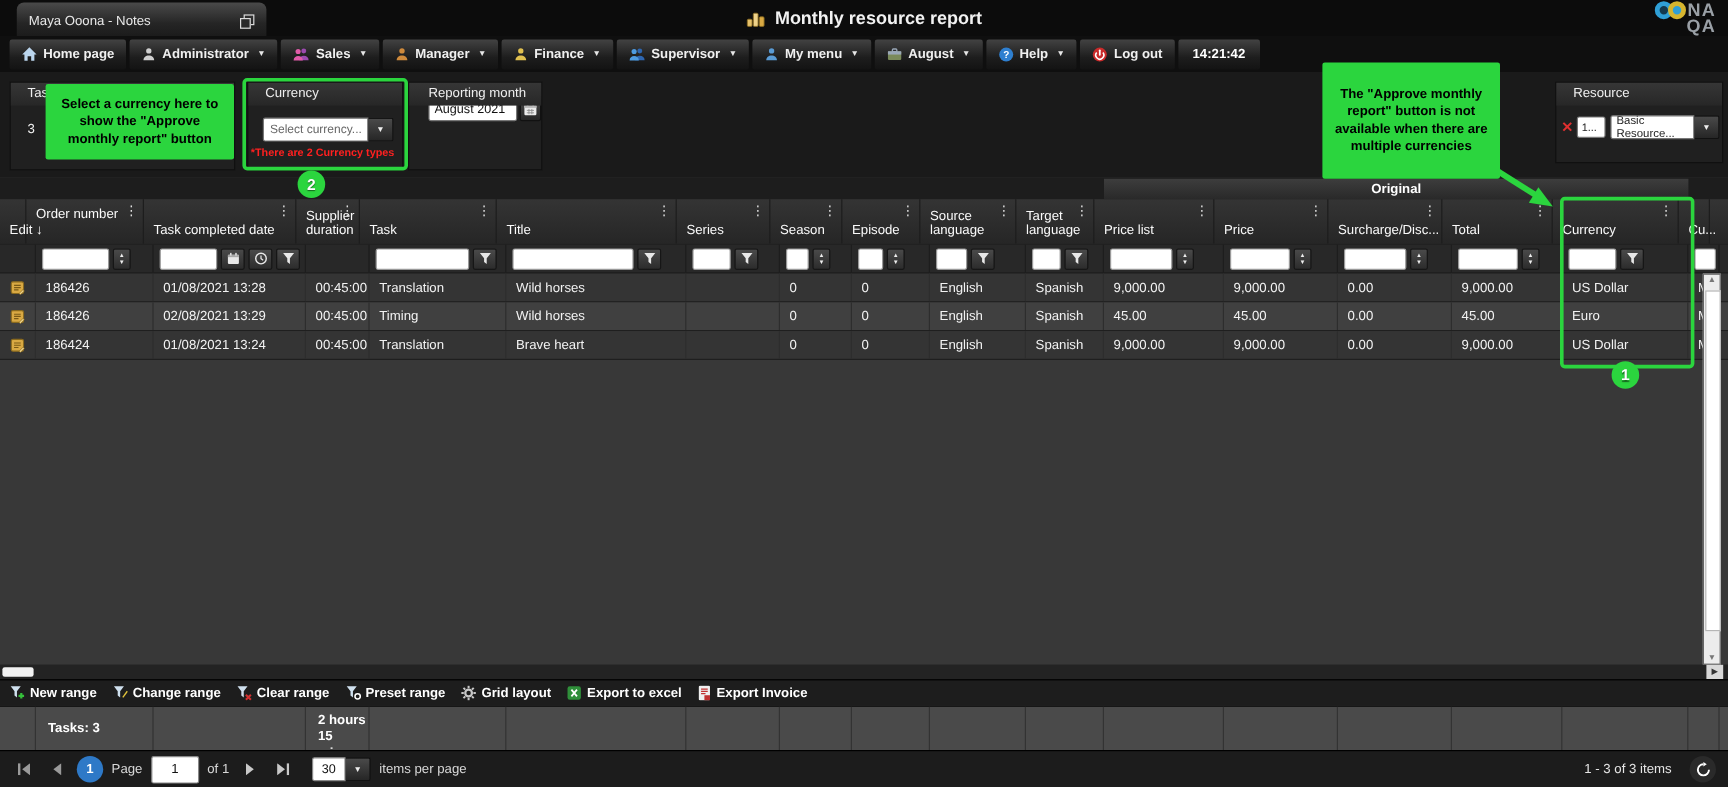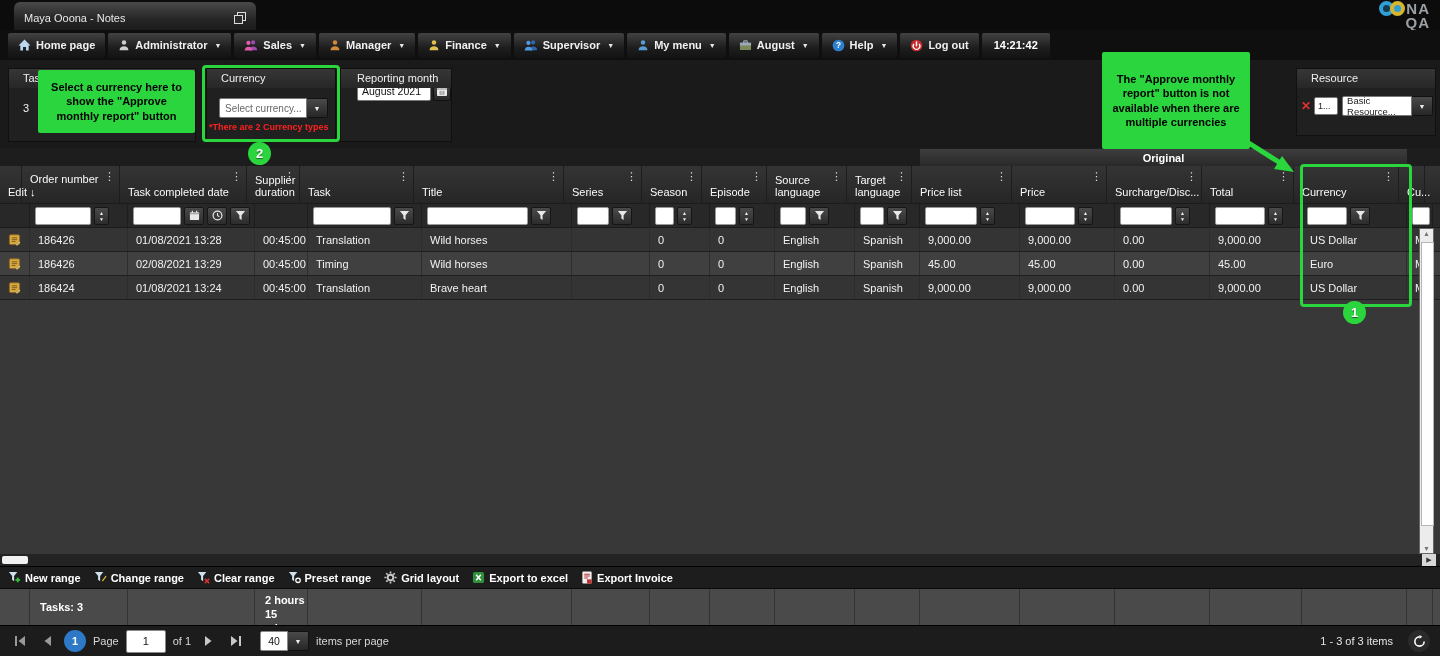--- a/index.html
+++ b/index.html
@@ -1,21 +1,21 @@
 <!DOCTYPE html>
 <html><head>
 <meta charset="utf-8">
 <style>
   html,body{margin:0;padding:0;}
   body{width:1440px;height:656px;position:relative;background:#161616;overflow:hidden;
        font-family:"Liberation Sans",sans-serif;color:#fff;-webkit-font-smoothing:antialiased;}
 
   
   .titlebar{position:absolute;top:0;left:0;width:1440px;height:30px;background:#0c0c0c;}
-  .doc-tab{position:absolute;left:14px;top:2px;width:242px;height:28px;border-radius:6px 6px 0 0;
+  .doc-tab{position:absolute;left:14px;top:2px;width:208px;height:28px;border-radius:6px 6px 0 0;
            background:linear-gradient(#4a4a4a,#252525 55%,#181818);display:flex;align-items:center;
            padding:16px 10px;box-sizing:border-box;font-size:11px;color:#e9e9e9;}
   .doc-tab .ttl{flex:1;}
   .restore{width:12px;height:12px;position:relative;}
   .restore i{position:absolute;border:1.5px solid #dcdcdc;width:7px;height:7px;display:block;}
   .restore i:first-child{right:0;top:0;}
   .restore i:last-child{left:0;bottom:0;background:#2a2a2a;}
   .app-title{position:absolute;left:50%;top:0;transform:translateX(-50%);height:30px;display:flex;
              align-items:center;gap:8px;font-size:15px;font-weight:bold;color:#f2f2f2;}
   .logo{position:absolute;right:10px;top:1px;text-align:right;line-height:14px;}
@@ -146,20 +146,28 @@
 <body>
 
 <div class="titlebar">
   <div class="doc-tab">
     <span class="ttl">Maya Ooona - Notes</span>
     <span class="restore">
         <i></i>
         <i></i>
       </span>
   </div>
+  <div class="app-title">
+    <svg width="16" height="15" viewBox="0 0 16 15">
+        <rect x="1" y="8" width="4" height="6" rx="1" fill="#e5c06a" stroke="#8a6a1e" stroke-width="0.7"></rect>
+        <rect x="6" y="3" width="4" height="11" rx="1" fill="#efd28a" stroke="#8a6a1e" stroke-width="0.7"></rect>
+        <rect x="11" y="6" width="4" height="8" rx="1" fill="#d9a943" stroke="#8a6a1e" stroke-width="0.7"></rect>
+      </svg>
+    <span>Monthly resource report</span>
+  </div>
   <div class="logo">
     <div class="r1">
       <span class="ring o1"></span>
       <span class="ring o2"></span>
       <span class="ltx">NA</span>
     </div>
     <div class="r2">QA</div>
   </div>
 </div>
 
@@ -692,21 +700,21 @@
         <path d="M1 0 7.5 5 1 10z" fill="#c8c8c8"></path>
       </svg>
   </span>
   <span class="pbtn">
     <svg width="11" height="10" viewBox="0 0 11 10">
         <path d="M1 0 7.5 5 1 10z" fill="#c8c8c8"></path>
         <rect x="9" y="0" width="2" height="10" fill="#c8c8c8"></rect>
       </svg>
   </span>
   <span class="psize">
-    <span class="psizebox">40</span>
+    <span class="psizebox">30</span>
     <span class="selbtn" style="height:20px;">▼</span>
   </span>
   <span>items per page</span>
   <span class="pright">1 - 3 of 3 items</span>
   <span class="refresh">
     <svg width="13" height="13" viewBox="0 0 14 14">
         <path d="M12 7A5 5 0 1 1 7 2" fill="none" stroke="#fff" stroke-width="1.7"></path>
         <path d="M7 0v4l3-2z" fill="#fff"></path>
       </svg>
   </span>

